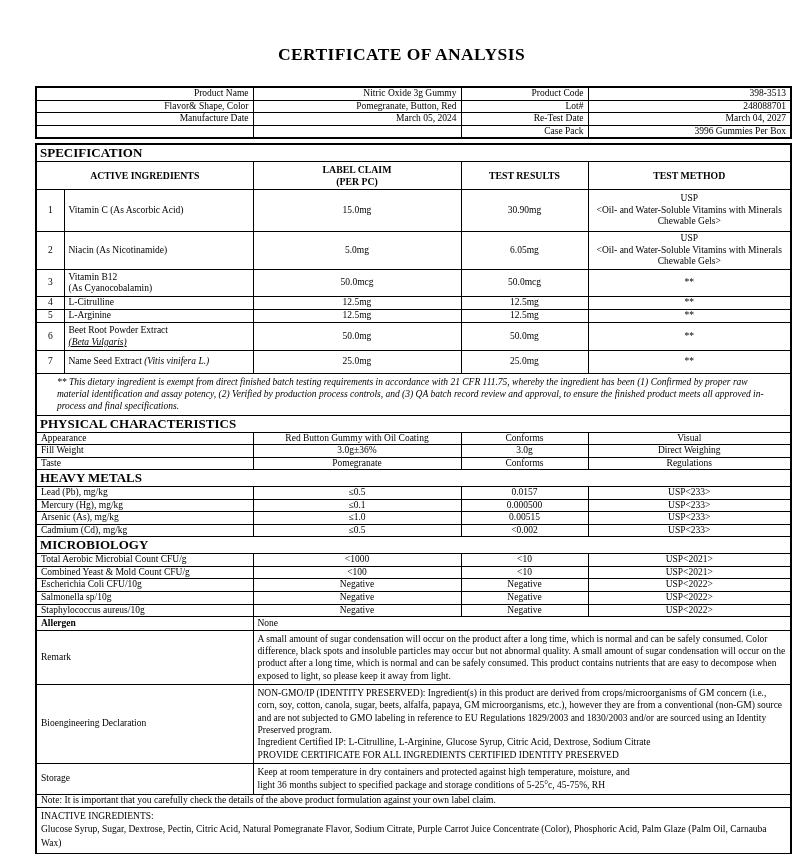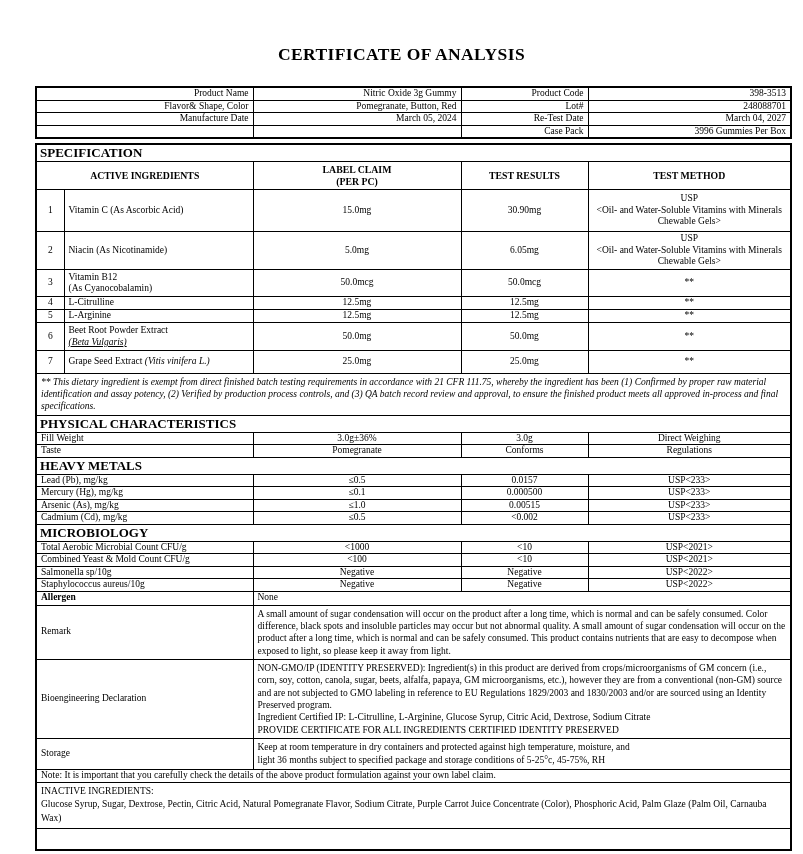--- a/index.html
+++ b/index.html
@@ -8,21 +8,21 @@
   .doc-title{text-align:center;font-weight:bold;font-size:17.5px;letter-spacing:.4px;margin:0 0 21px 0;}
   table.tbl{border-collapse:collapse;table-layout:fixed;width:755px;margin-left:35px;border:2px solid #000;}
   table.header-tbl{margin-bottom:4px;text-align:right;}
   .tbl td{border:1px solid #000;font-size:9.5px;line-height:1.22;padding:0 4px;vertical-align:middle;overflow:hidden;}
   .c{text-align:center;}
   .b{font-weight:bold;}
   .i{font-style:italic;}
   .u{text-decoration:underline;}
   .section-row td{font-weight:bold;font-size:13px;padding-left:3px;}
   .colhead td{font-weight:bold;text-align:center;font-size:9.8px;}
-  .footnote-row td{font-style:italic;padding:2px 4px;line-height:1.28;border-radius:14px;}
+  .footnote-row td{font-style:italic;padding:2px 20px;line-height:1.28;border-radius:14px;}
   .wrap{white-space:normal;}
   .para{margin:0;padding:0;}
 </style>
 </head>
 <body>
 
 <div class="page">
   <div class="doc-title">CERTIFICATE OF ANALYSIS</div>
 
   <table class="tbl header-tbl">
@@ -132,32 +132,38 @@
       <td>
         <div>Beet Root Powder Extract</div>
         <div class="i u">(Beta Vulgaris)</div>
       </td>
       <td class="c">50.0mg</td>
       <td class="c">50.0mg</td>
       <td class="c">**</td>
     </tr>
     <tr style="height:23px">
       <td class="c">7</td>
-      <td><span>Grape Seed Extract </span><span class="i">(Vitis vinifera L.)</span></td>
+      <td><span>Name Seed Extract </span><span class="i">(Vitis vinifera L.)</span></td>
       <td class="c">25.0mg</td>
       <td class="c">25.0mg</td>
       <td class="c">**</td>
     </tr>
 
     <tr class="footnote-row" style="height:34px">
       <td colspan="5">** This dietary ingredient is exempt from direct finished batch testing requirements in accordance with 21 CFR 111.75, whereby the ingredient has been (1) Confirmed by proper raw material identification and assay potency, (2) Verified by production process controls, and (3) QA batch record review and approval, to ensure the finished product meets all approved in-process and final specifications.</td>
     </tr>
 
     <tr class="section-row" style="height:12px">
       <td colspan="5">PHYSICAL CHARACTERISTICS</td>
+    </tr>
+    <tr style="height:12.5px">
+      <td colspan="2">Appearance</td>
+      <td class="c">Red Button Gummy with Oil Coating</td>
+      <td class="c">Conforms</td>
+      <td class="c">Visual</td>
     </tr>
     <tr style="height:12.5px">
       <td colspan="2">Fill Weight</td>
       <td class="c">3.0g±36%</td>
       <td class="c">3.0g</td>
       <td class="c">Direct Weighing</td>
     </tr>
     <tr style="height:12.5px">
       <td colspan="2">Taste</td>
       <td class="c">Pomegranate</td>
@@ -200,20 +206,26 @@
       <td colspan="2">Total Aerobic Microbial Count CFU/g</td>
       <td class="c">&lt;1000</td>
       <td class="c">&lt;10</td>
       <td class="c">USP&lt;2021&gt;</td>
     </tr>
     <tr style="height:12.5px">
       <td colspan="2">Combined Yeast &amp; Mold Count CFU/g</td>
       <td class="c">&lt;100</td>
       <td class="c">&lt;10</td>
       <td class="c">USP&lt;2021&gt;</td>
+    </tr>
+    <tr style="height:12.5px">
+      <td colspan="2">Escherichia Coli CFU/10g</td>
+      <td class="c">Negative</td>
+      <td class="c">Negative</td>
+      <td class="c">USP&lt;2022&gt;</td>
     </tr>
     <tr style="height:12.5px">
       <td colspan="2">Salmonella sp/10g</td>
       <td class="c">Negative</td>
       <td class="c">Negative</td>
       <td class="c">USP&lt;2022&gt;</td>
     </tr>
     <tr style="height:12.5px">
       <td colspan="2">Staphylococcus aureus/10g</td>
       <td class="c">Negative</td>

